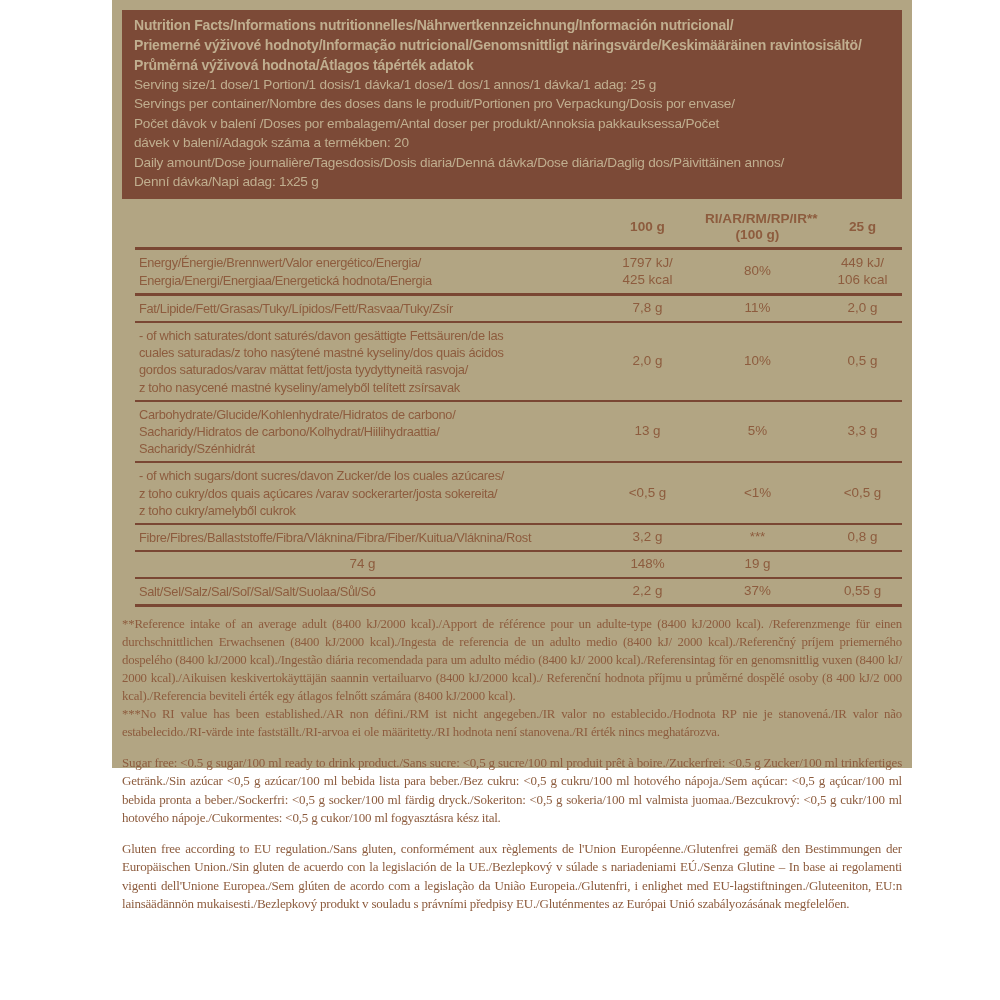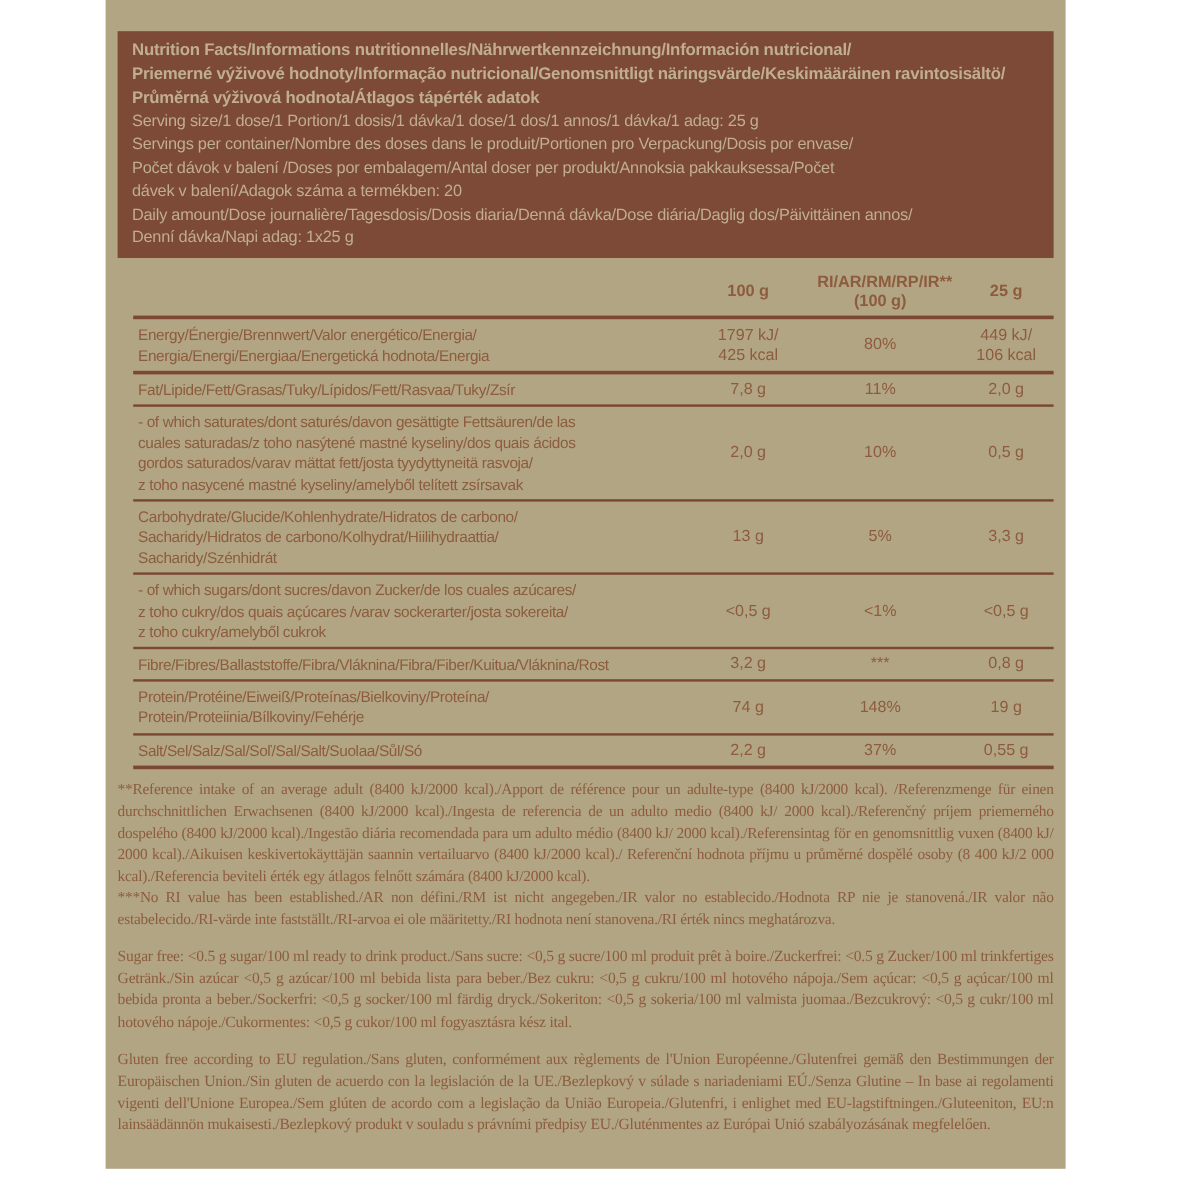--- a/index.html
+++ b/index.html
@@ -12,24 +12,24 @@
   }
   *{margin:0;padding:0;box-sizing:border-box;}
   body{
     width:1000px;height:1000px;
     background:var(--page-bg,#fff);
     font-family:"Liberation Sans",sans-serif;
     position:relative;
     overflow:hidden;
   }
   .label-panel{
-    position:absolute;left:88px;top:0;
-    width:800px;height:974px;
+    position:absolute;left:112px;top:0;
+    width:800px;height:768px;
     background:var(--tan-bg,#b2a583);
-    padding:16px 10px;
+    padding:0 10px;
     color:var(--body-text,#8d5c3e);
   }
   .header-box{
     margin-top:10px;
     background:var(--header-bg,#7c4a37);
     padding:5px 12px 8px 12px;
   }
   .header-title{
     font-weight:bold;
     font-size:14px;line-height:20px;
@@ -148,22 +148,20 @@
     </div>
 
     <div class="trow">
       <div class="row-label">Fibre/Fibres/Ballaststoffe/Fibra/Vláknina/Fibra/Fiber/Kuitua/Vláknina/Rost</div>
       <div class="val">3,2 g</div>
       <div class="val">***</div>
       <div class="val">0,8 g</div>
     </div>
 
     <div class="trow">
-      <div class="row-label">Protein/Protéine/Eiweiß/Proteínas/Bielkoviny/Proteína/
-Protein/Proteiinia/Bílkoviny/Fehérje</div>
       <div class="val">74 g</div>
       <div class="val">148%</div>
       <div class="val">19 g</div>
     </div>
 
     <div class="trow thick">
       <div class="row-label">Salt/Sel/Salz/Sal/Soľ/Sal/Salt/Suolaa/Sůl/Só</div>
       <div class="val">2,2 g</div>
       <div class="val">37%</div>
       <div class="val">0,55 g</div>

